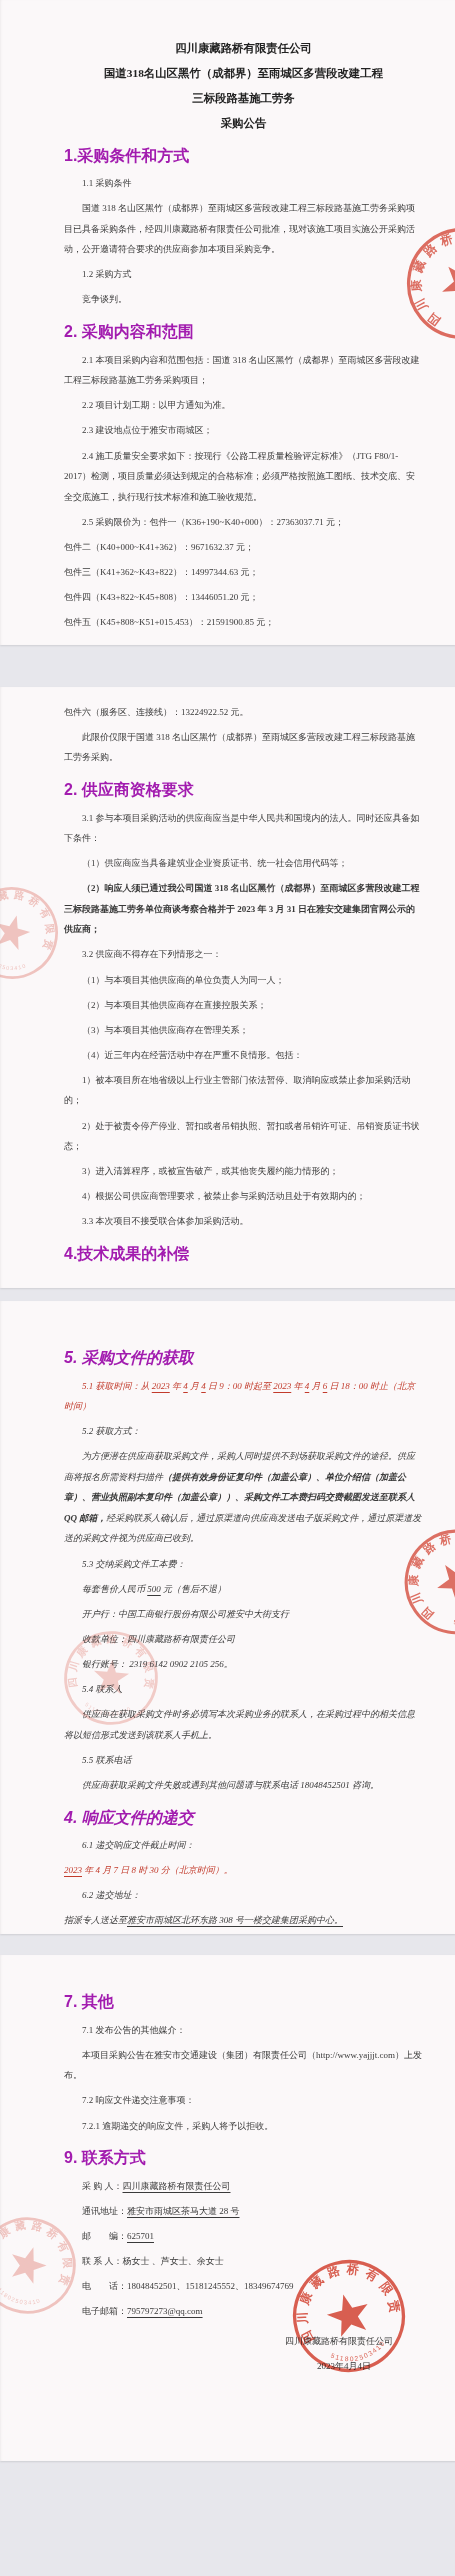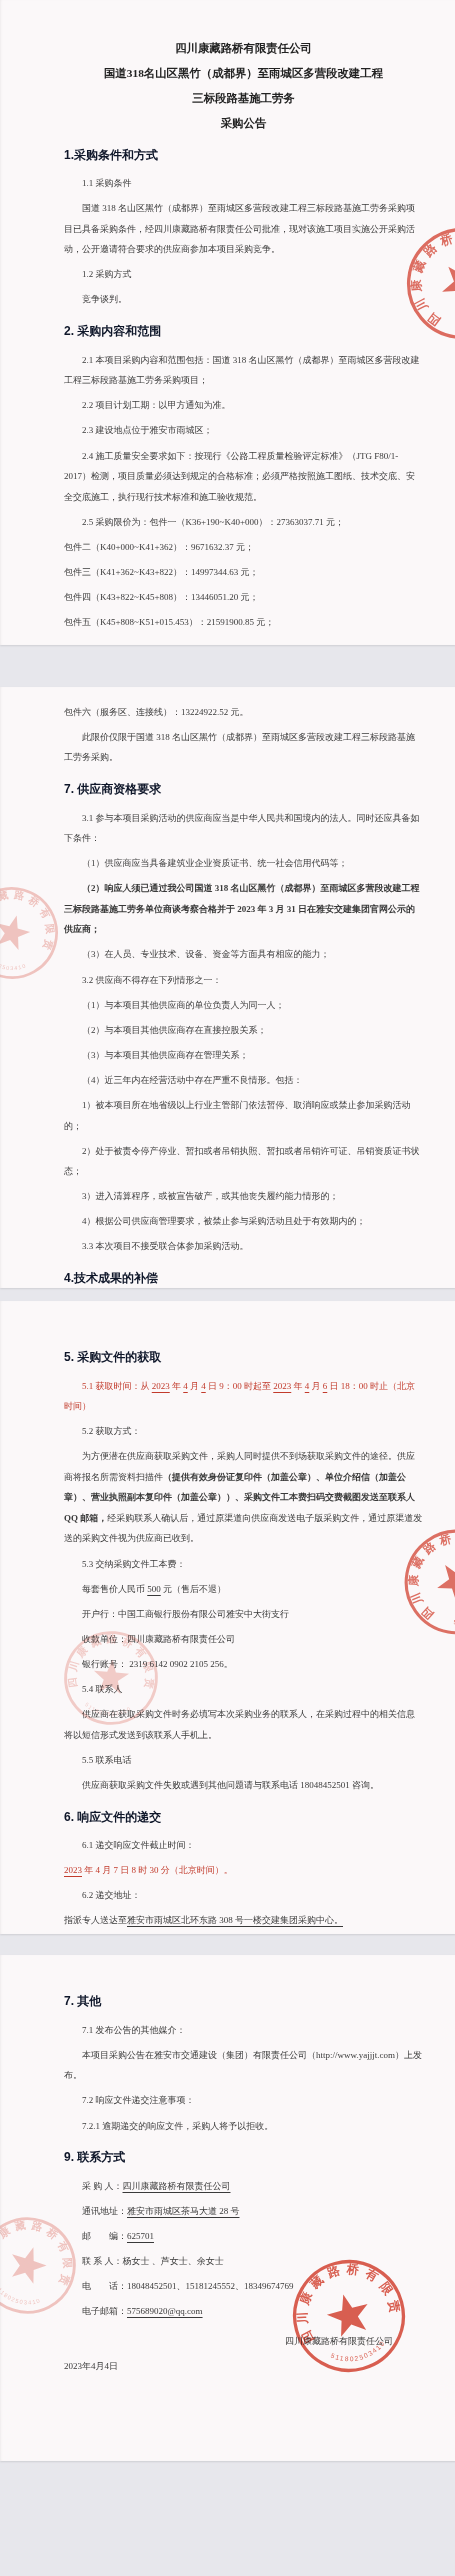--- a/index.html
+++ b/index.html
@@ -2,29 +2,29 @@
 <html style="font-size:9px"><head>
 <meta charset="utf-8">
 <style>
   html,body{margin:0;padding:0;background:#e7e7ec;}
   .canvas{position:relative;width:456px;height:2576px;margin:0 auto;overflow:hidden;
           background:#e7e7ec;font-family:"Liberation Serif","DejaVu Serif",serif;color:#3a3a3a;}
   .page{position:absolute;left:0;width:456px;background:#fbf8f9;overflow:hidden;
         box-shadow:0 0.6px 2.3px rgba(0,0,0,.16), inset 1.7px 0 2.3px -1.1px rgba(0,0,0,.07);}
   .content{padding-left:64px;padding-right:33px;font-size:9px;line-height:20.5px;}
   .title-line{text-align:center;font-weight:bold;font-size:11.4px;line-height:20.5px;margin:4.6px 0;color:#222;}
-  .sec-heading{font-weight:bold;font-size:12px;line-height:21.6px;margin:11.4px 0 6.8px;
-               font-family:"Liberation Sans","DejaVu Sans",sans-serif;color:#0f172a;}
+  .sec-heading{font-weight:bold;font-size:16px;line-height:21.6px;margin:11.4px 0 6.8px;
+               font-family:"Liberation Sans","DejaVu Sans",sans-serif;color:#a21caf;}
   .para{margin:4.6px 0;}
   .ind{text-indent:18px;}
   .b{font-weight:bold;}
   .r{color:#c23b2c;}
   .u{text-decoration:underline;text-underline-offset:2.8px;text-decoration-thickness:0.6px;}
   .sign1{text-align:right;padding-right:30px;margin-top:9px;}
-  .sign2{text-align:left;padding-right:52px;}
+  .sign2{text-align:right;padding-right:52px;}
   .seal{position:absolute;mix-blend-mode:multiply;pointer-events:none;}
   .seal svg{width:100%;height:100%;display:block;}
   .seal-ring{fill:none;stroke:#d84b3a;stroke-width:6;}
   .seal-star{fill:#d84b3a;}
   .seal-co{font-family:"Liberation Sans","DejaVu Sans",sans-serif;font-size:22px;font-weight:bold;fill:#d84b3a;}
   .seal-no{font-family:"Liberation Sans","DejaVu Sans",sans-serif;font-size:12px;fill:#d84b3a;letter-spacing:2px;}
 </style>
 </head>
 <body>
 
@@ -57,74 +57,73 @@
         <p class="para"><span>包件二（K40+000~K41+362）：9671632.37 元；</span></p>
         <p class="para"><span>包件三（K41+362~K43+822）：14997344.63 元；</span></p>
         <p class="para"><span>包件四（K43+822~K45+808）：13446051.20 元；</span></p>
         <p class="para"><span>包件五（K45+808~K51+015.453）：21591900.85 元；</span></p>
       </div>
   </div>
   <div class="page" id="page-2" style="top:687px;height:601px;">
     <div class="content" style="padding-top:10.2px;">
         <p class="para"><span>包件六（服务区、连接线）：13224922.52 元。</span></p>
         <p class="para ind"><span>此限价仅限于国道 318 名山区黑竹（成都界）至雨城区多营段改建工程三标段路基施工劳务采购。</span></p>
-        <div class="sec-heading"><span>7. 供应商资格要求</span></div>
+        <div class="sec-heading"><span>2. 供应商资格要求</span></div>
         <p class="para ind"><span>3.1 参与本项目采购活动的供应商应当是中华人民共和国境内的法人。同时还应具备如下条件：</span></p>
         <p class="para ind"><span>（1）供应商应当具备建筑业企业资质证书、统一社会信用代码等；</span></p>
         <p class="para ind"><span class="b">（2）响应人须已通过我公司国道 318 名山区黑竹（成都界）至雨城区多营段改建工程三标段路基施工劳务单位商谈考察合格并于 2023 年 3 月 31 日在雅安交建集团官网公示的供应商；</span></p>
-        <p class="para ind"><span>（3）在人员、专业技术、设备、资金等方面具有相应的能力；</span></p>
         <p class="para ind"><span>3.2 供应商不得存在下列情形之一：</span></p>
         <p class="para ind"><span>（1）与本项目其他供应商的单位负责人为同一人；</span></p>
         <p class="para ind"><span>（2）与本项目其他供应商存在直接控股关系；</span></p>
         <p class="para ind"><span>（3）与本项目其他供应商存在管理关系；</span></p>
         <p class="para ind"><span>（4）近三年内在经营活动中存在严重不良情形。包括：</span></p>
         <p class="para ind"><span>1）被本项目所在地省级以上行业主管部门依法暂停、取消响应或禁止参加采购活动的；</span></p>
         <p class="para ind"><span>2）处于被责令停产停业、暂扣或者吊销执照、暂扣或者吊销许可证、吊销资质证书状态；</span></p>
         <p class="para ind"><span>3）进入清算程序，或被宣告破产，或其他丧失履约能力情形的；</span></p>
         <p class="para ind"><span>4）根据公司供应商管理要求，被禁止参与采购活动且处于有效期内的；</span></p>
         <p class="para ind"><span>3.3 本次项目不接受联合体参加采购活动。</span></p>
         <div class="sec-heading"><span>4.技术成果的补偿</span></div>
       </div>
   </div>
   <div class="page" id="page-3" style="top:1301px;height:633px;">
-    <div class="content" style="padding-top:35px;">
+    <div class="content" style="padding-top:35px;font-style:italic;">
         <div class="sec-heading"><span>5. 采购文件的获取</span></div>
         <p class="para ind"><span class="r">5.1 获取时间：从 </span><span class="r u">2023</span><span class="r"> 年 </span><span class="r u">4</span><span class="r"> 月 </span><span class="r u">4</span><span class="r"> 日 9：00 时起至 </span><span class="r u">2023</span><span class="r"> 年 </span><span class="r u">4</span><span class="r"> 月 </span><span class="r u">6</span><span class="r"> 日 18：00 时止（北京时间）</span></p>
         <p class="para ind"><span>5.2 获取方式：</span></p>
         <p class="para ind"><span>为方便潜在供应商获取采购文件，采购人同时提供不到场获取采购文件的途径。供应商将报名所需资料扫描件</span><span class="b">（提供有效身份证复印件（加盖公章）、单位介绍信（加盖公章）、营业执照副本复印件（加盖公章））、采购文件工本费扫码交费截图发送至联系人 QQ 邮箱，</span><span>经采购联系人确认后，通过原渠道向供应商发送电子版采购文件，通过原渠道发送的采购文件视为供应商已收到。</span></p>
         <p class="para ind"><span>5.3 交纳采购文件工本费：</span></p>
         <p class="para ind"><span>每套售价人民币 </span><span class="u">500</span><span> 元（售后不退）</span></p>
         <p class="para ind"><span>开户行：中国工商银行股份有限公司雅安中大街支行</span></p>
         <p class="para ind"><span>收款单位：四川康藏路桥有限责任公司</span></p>
         <p class="para ind"><span>银行账号： 2319 6142 0902 2105 256。</span></p>
         <p class="para ind"><span>5.4 联系人</span></p>
         <p class="para ind"><span>供应商在获取采购文件时务必填写本次采购业务的联系人，在采购过程中的相关信息将以短信形式发送到该联系人手机上。</span></p>
         <p class="para ind"><span>5.5 联系电话</span></p>
         <p class="para ind"><span>供应商获取采购文件失败或遇到其他问题请与联系电话 18048452501 咨询。</span></p>
-        <div class="sec-heading"><span>6. 响应文件的递交</span></div>
+        <div class="sec-heading"><span>4. 响应文件的递交</span></div>
         <p class="para ind"><span>6.1 递交响应文件截止时间：</span></p>
         <p class="para"><span class="r u">2023</span><span class="r"> 年 4 月 7 日 8 时 30 分（北京时间）。</span></p>
         <p class="para ind"><span>6.2 递交地址：</span></p>
         <p class="para"><span>指派专人送达至</span><span class="u">雅安市雨城区北环东路 308 号一楼交建集团采购中心。</span></p>
       </div>
   </div>
   <div class="page" id="page-4" style="top:1955px;height:506px;">
     <div class="content" style="padding-top:25px;">
         <div class="sec-heading"><span>7. 其他</span></div>
         <p class="para ind"><span>7.1 发布公告的其他媒介：</span></p>
         <p class="para ind"><span>本项目采购公告在雅安市交通建设（集团）有限责任公司（http://www.yajjjt.com）上发布。</span></p>
         <p class="para ind"><span>7.2 响应文件递交注意事项：</span></p>
         <p class="para ind"><span>7.2.1 逾期递交的响应文件，采购人将予以拒收。</span></p>
         <div class="sec-heading"><span>9. 联系方式</span></div>
         <p class="para ind"><span>采 购 人：</span><span class="u">四川康藏路桥有限责任公司</span></p>
         <p class="para ind"><span>通讯地址：</span><span class="u">雅安市雨城区茶马大道 28 号</span></p>
         <p class="para ind"><span>邮　　编：</span><span class="u">625701</span></p>
         <p class="para ind"><span>联 系 人：杨女士 、芦女士、余女士</span></p>
         <p class="para ind"><span>电　　话：18048452501、15181245552、18349674769</span></p>
-        <p class="para ind"><span>电子邮箱：</span><span class="u">575689020@qq.com</span></p>
+        <p class="para ind"><span>电子邮箱：</span><span class="u">795797273@qq.com</span></p>
         <p class="para sign1"><span>四川康藏路桥有限责任公司</span></p>
         <p class="para sign2"><span>2023年4月4日</span></p>
       </div>
   </div>
 
   <div class="seal" style="left:402px;top:223px;width:121px;height:121px;opacity:.8;transform:rotate(-40deg);">
     <svg viewBox="-110 -110 220 220">
       <circle class="seal-ring" r="98"></circle>
       <polygon class="seal-star" points="0,-40 9.4,-12.9 38,-12.4 15.2,4.9 23.5,32.4 0,16 -23.5,32.4 -15.2,4.9 -38,-12.4 -9.4,-12.9"></polygon>
       <text class="seal-co"><textPath href="#sealTop" textLength="380" lengthAdjust="spacing">四川康藏路桥有限责任公司</textPath></text>

